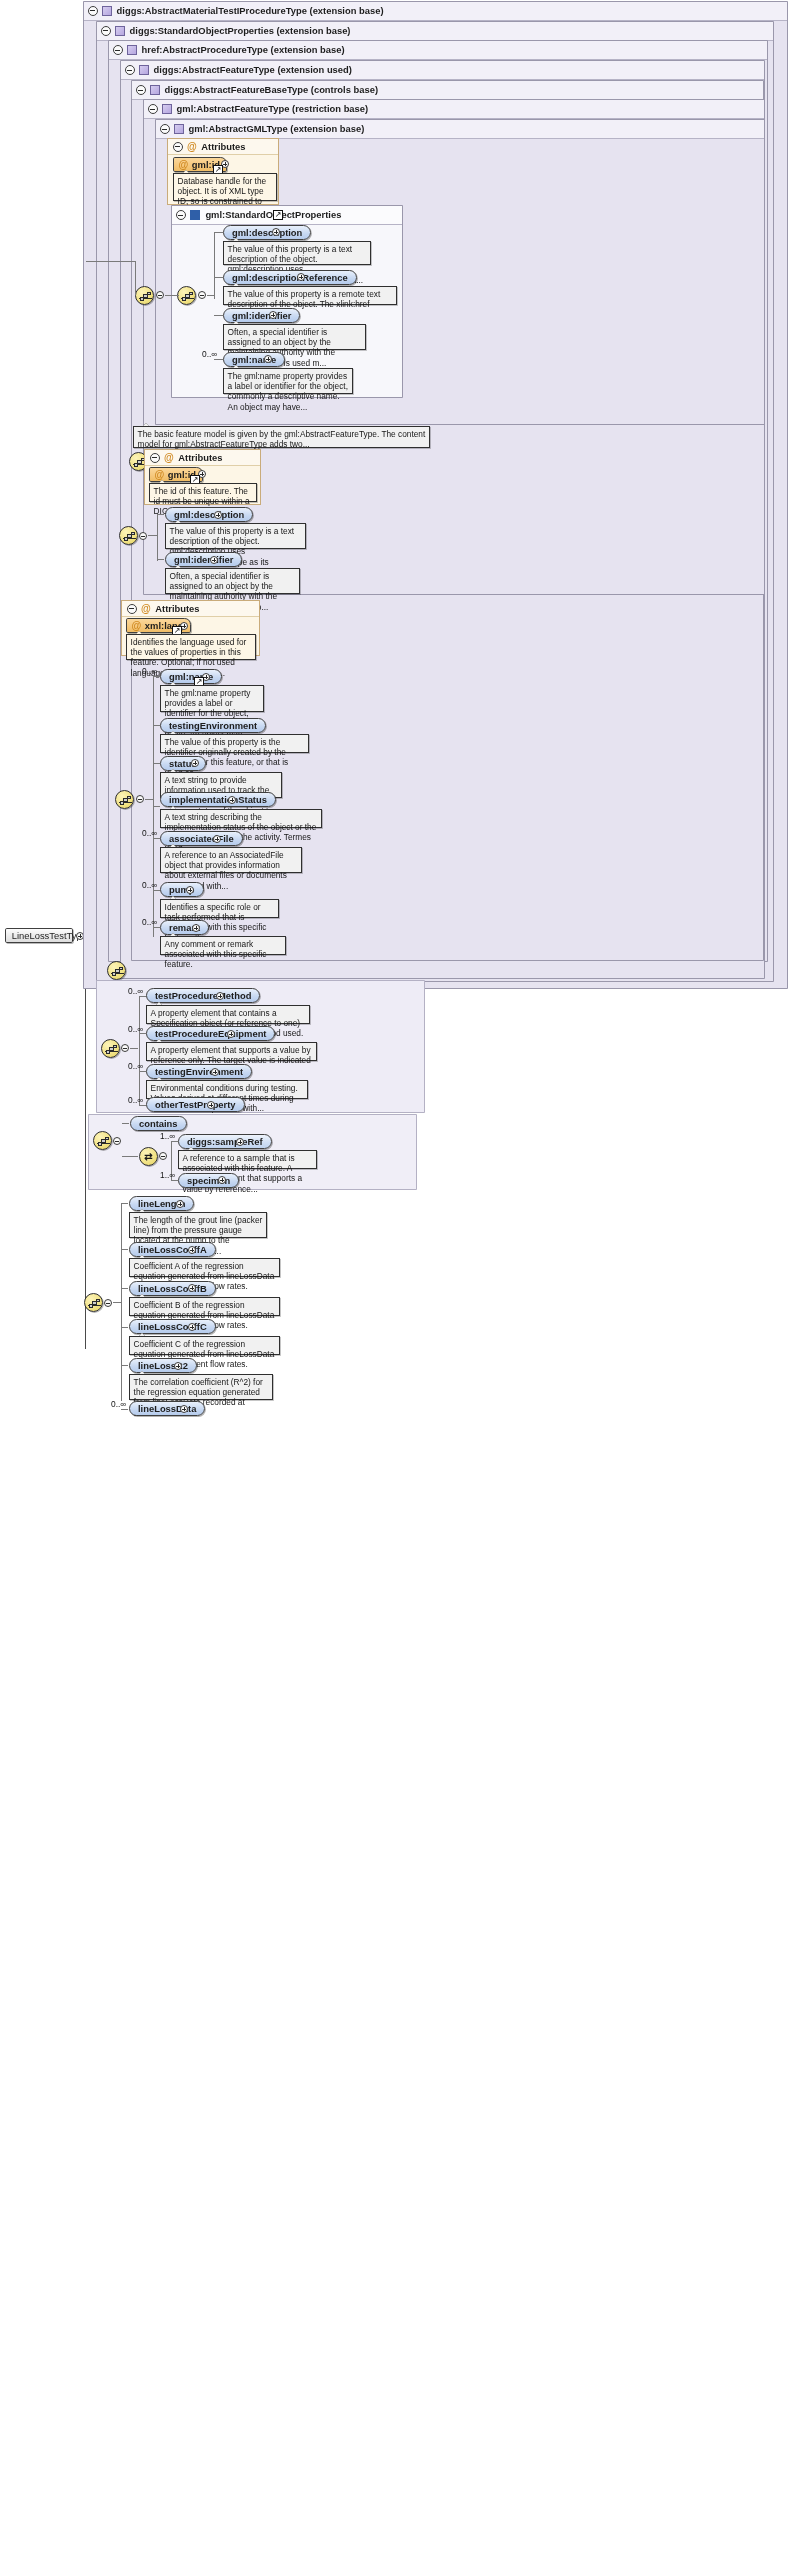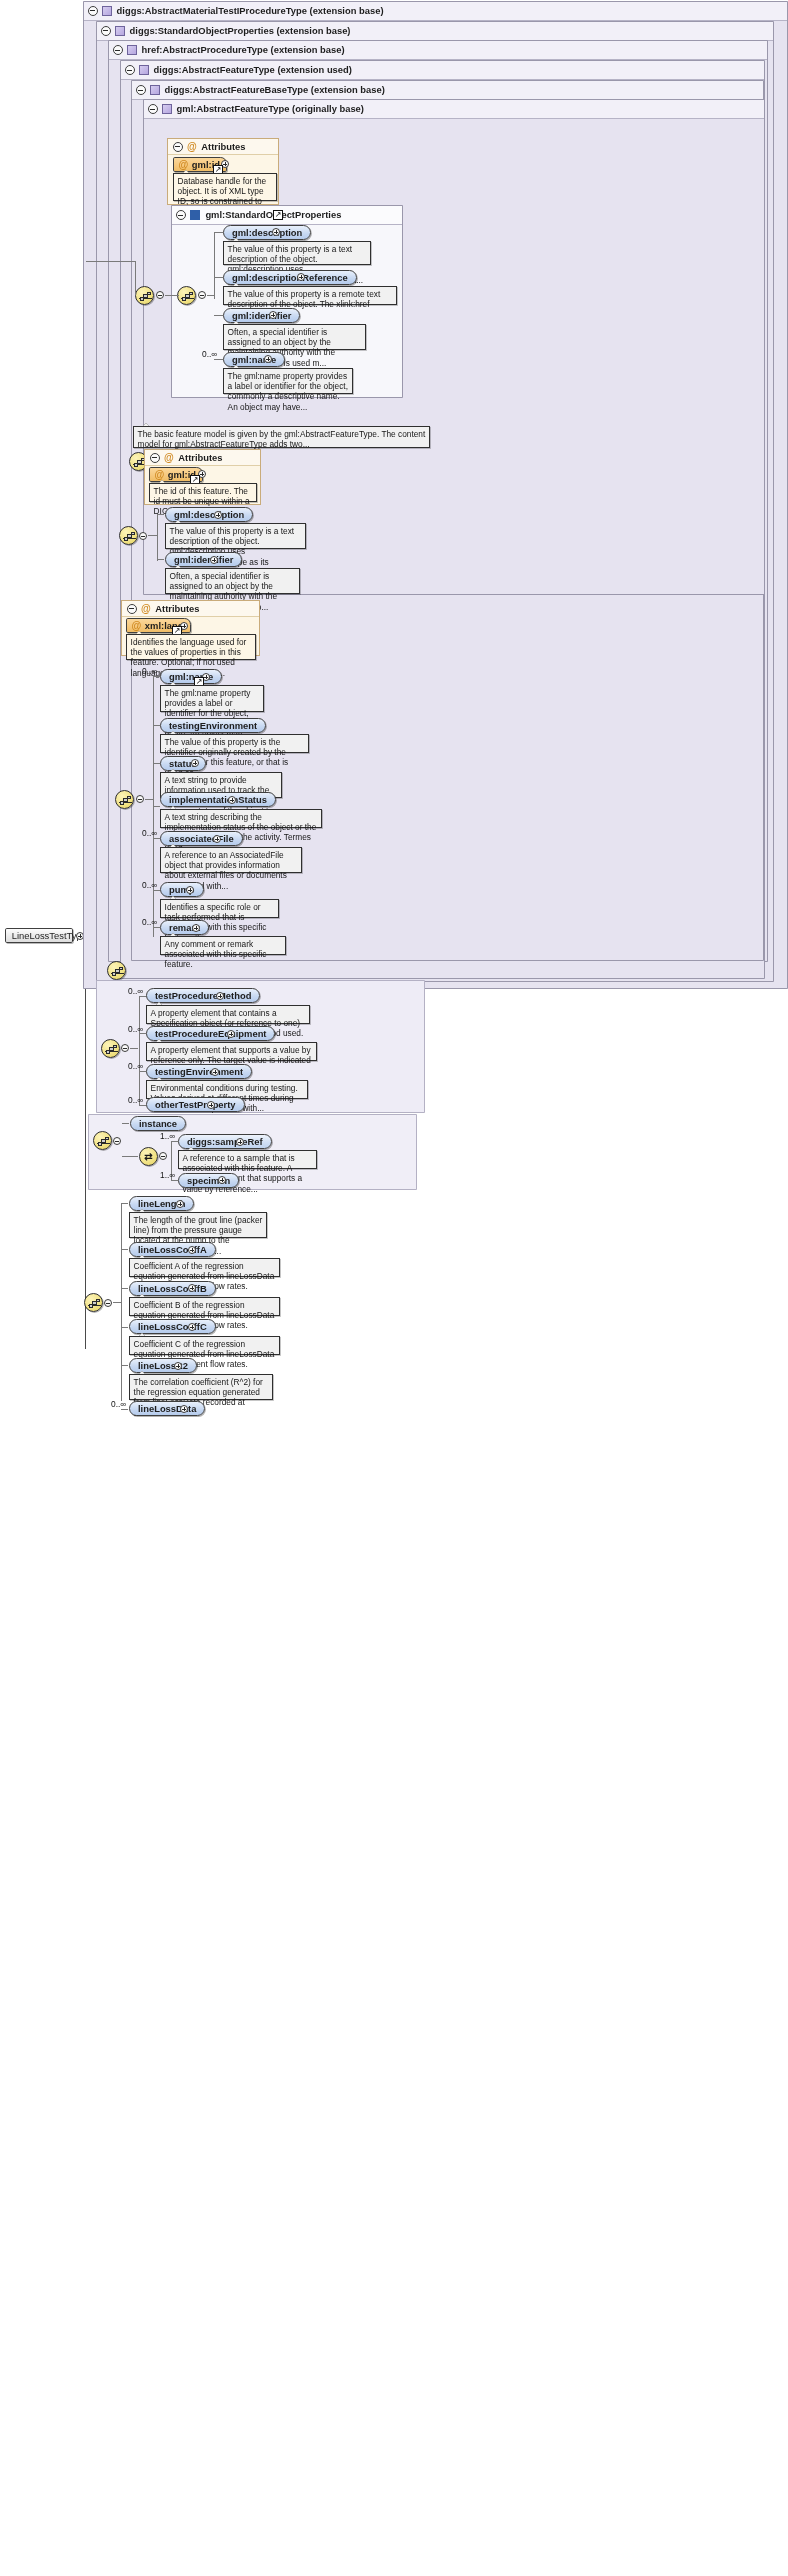--- a/index.html
+++ b/index.html
@@ -286,32 +286,39 @@
       <span class="tog"></span>
       <span class="sq-type"></span>
       <span>diggs:AbstractFeatureType (extension used)</span>
     </div>
   </div>
 
   <div class="ctype" style="left:131px; top:80px; width:633px; height:881px;">
     <div class="ctype-hdr">
       <span class="tog"></span>
       <span class="sq-type"></span>
-      <span>diggs:AbstractFeatureBaseType (extension base)</span>
+      <span>diggs:AbstractFeatureBaseType (controls base)</span>
     </div>
   </div>
 
   <div class="ctype" style="left:143px; top:99px; width:622px; height:496px;">
     <div class="ctype-hdr">
       <span class="tog"></span>
       <span class="sq-type"></span>
-      <span>gml:AbstractFeatureType (originally base)</span>
-    </div>
-  </div>
-
+      <span>gml:AbstractFeatureType (restriction base)</span>
+    </div>
+  </div>
+
+  <div class="ctype" style="left:155px; top:119px; width:610px; height:306px;">
+    <div class="ctype-hdr">
+      <span class="tog"></span>
+      <span class="sq-type"></span>
+      <span>gml:AbstractGMLType (extension base)</span>
+    </div>
+  </div>
 
   <div class="attrs" style="left:167px; top:138px; width:112px; height:67px;">
     <div class="attrs-hdr">
       <span class="tog"></span>
       <span class="at-glyph">@</span>
       <span>Attributes</span>
     </div>
   </div>
   <div class="attr-box" style="left:173px; top:157px;">
     <span class="at-glyph">@</span>
@@ -608,21 +615,21 @@
   <div class="seq" style="left:93px; top:1131px;">
     <i class="ln"></i>
       <i class="b1"></i>
       <i class="b2"></i>
       <i class="b3"></i>
   </div>
   <div class="cc" style="left:113px; top:1137px;"></div>
 
   <div class="ln-h" style="left:122px; top:1123px; width:7.2px;"></div>
   <div class="elem-box" style="left:130px; top:1116px;">
-    <span>instance</span>
+    <span>contains</span>
   </div>
 
   <div class="choice" style="left:139px; top:1147px;">⇄</div>
   <div class="cc" style="left:159px; top:1152px;"></div>
   <div class="ln-h" style="left:122px; top:1156px; width:16px;"></div>
   <div class="ln-v" style="left:171px; top:1141px; height:40px;"></div>
 
   <div class="ln-h" style="left:171px; top:1141px; width:7.2px;"></div>
   <div class="occ" style="left:160px; top:1131px;">1..∞</div>
   <div class="elem-box ref" style="left:178px; top:1134px;">

